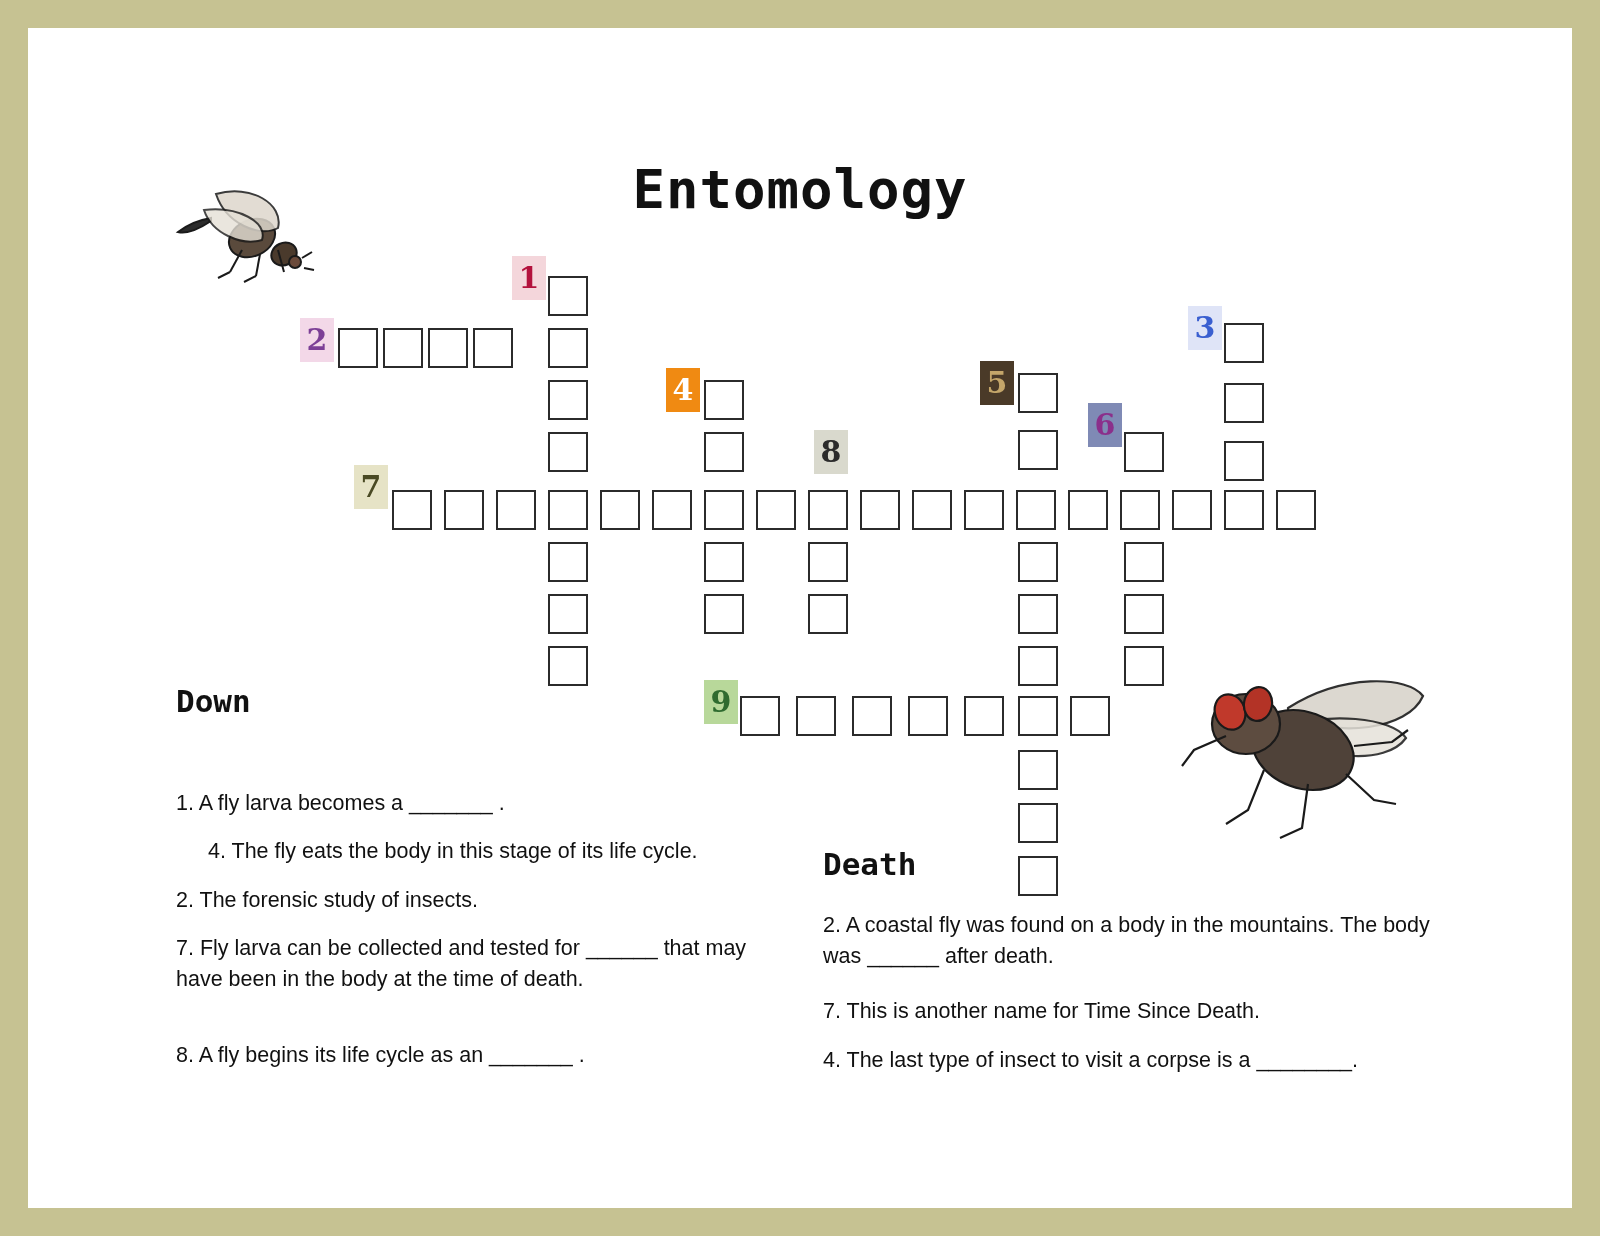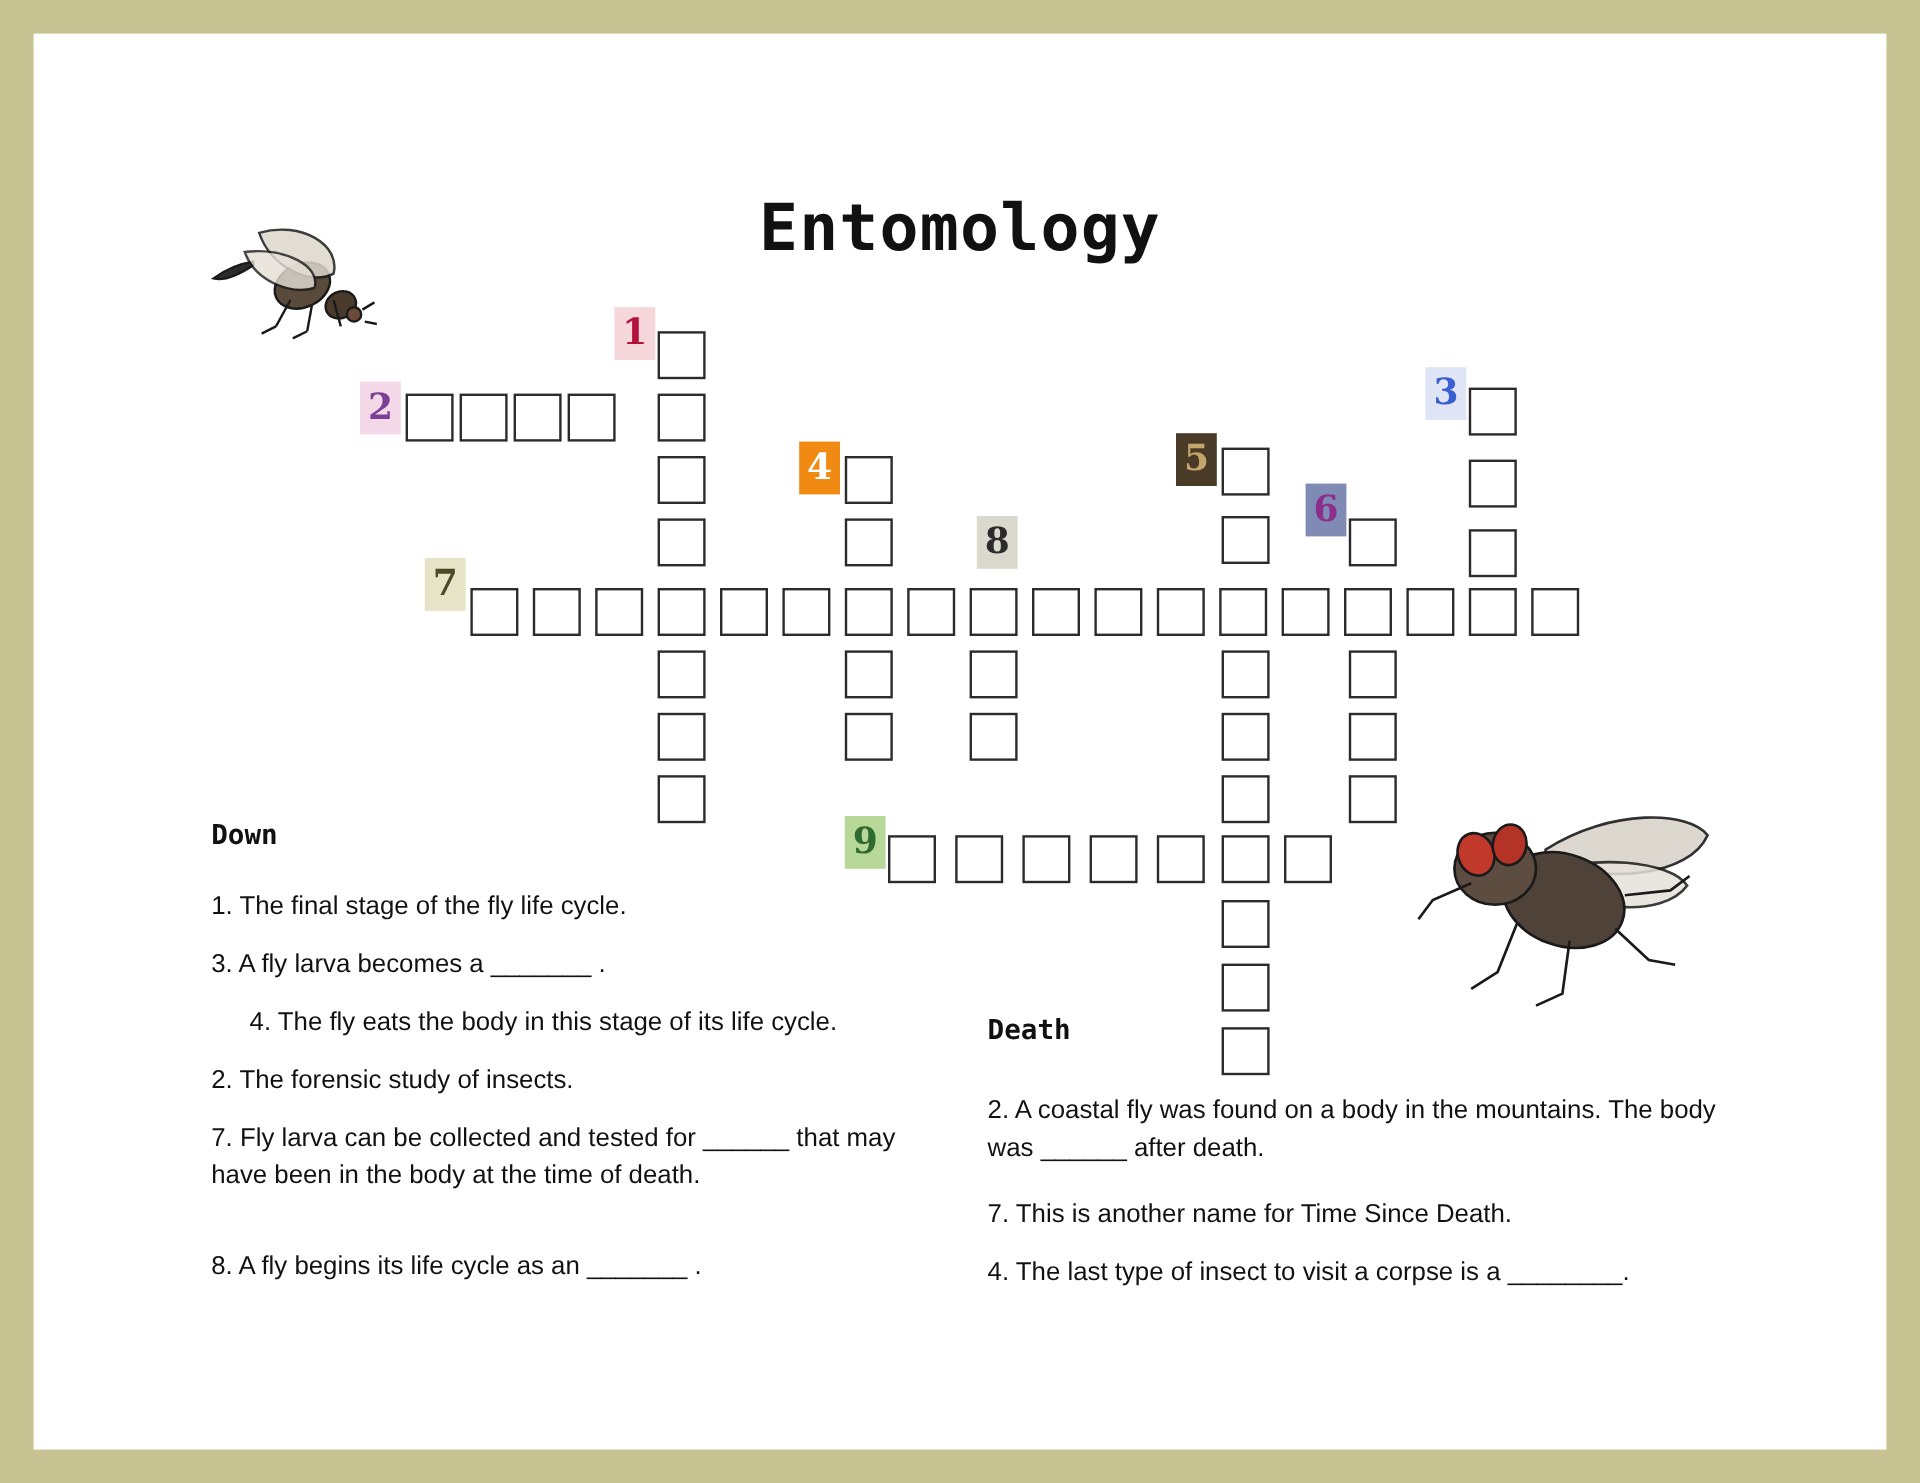--- a/index.html
+++ b/index.html
@@ -57,21 +57,21 @@
     font-weight: bold;
     font-size: 30px;
     line-height: 44px;
     text-align: center;
     box-sizing: border-box;
   }
   
   .clue-head {
     position: absolute;
     font-family: "DejaVu Sans Mono", monospace;
-    font-size: 23px;
+    font-size: 31px;
     font-weight: bold;
     color: #111;
   }
   .clue {
     position: absolute;
     font-family: "Liberation Sans", sans-serif;
     font-size: 21.5px;
     color: #111;
     line-height: 1.45;
   }
@@ -190,22 +190,21 @@
       <div class="num" style="left: 1160px; top: 278px; color: rgb(58, 95, 208); background: rgb(223, 228, 247);">3</div>
       <div class="num" style="left: 638px; top: 340px; color: rgb(255, 255, 255); background: rgb(240, 138, 18);">4</div>
       <div class="num" style="left: 952px; top: 333px; color: rgb(196, 166, 106); background: rgb(74, 58, 40);">5</div>
       <div class="num" style="left: 1060px; top: 375px; color: rgb(139, 47, 139); background: rgb(127, 138, 181);">6</div>
       <div class="num" style="left: 326px; top: 437px; color: rgb(74, 74, 36); background: rgb(230, 227, 198);">7</div>
       <div class="num" style="left: 786px; top: 402px; color: rgb(43, 43, 43); background: rgb(217, 217, 205);">8</div>
       <div class="num" style="left: 676px; top: 652px; color: rgb(47, 107, 47); background: rgb(184, 216, 154);">9</div>
     </div>
 
   <div class="clue-head down-col" style="top:655px;">Down</div>
-  <div class="clue down-col" style="top:712px;">1. The final stage of the  fly life cycle.</div>
-  <div class="clue down-col" style="top:760px;">3. A fly larva becomes a _______ .</div>
+  <div class="clue down-col" style="top:760px;">1. A fly larva becomes a _______ .</div>
   <div class="clue down-col" style="top:808px;margin-left:32px;">4. The fly eats the body in this stage of its life cycle.</div>
   <div class="clue down-col" style="top:857px;">2. The forensic study of insects.</div>
   <div class="clue down-col" style="top:905px; width:590px;">7. Fly larva can be collected and tested for ______ that may have been in the body at the time of death.</div>
   <div class="clue down-col" style="top:1012px;">8. A fly begins its life cycle as an _______ .</div>
 
   <div class="clue-head across-col" style="top:818px;">Death</div>
   <div class="clue across-col" style="top:882px; width:640px;">2. A coastal fly was found on a body in the mountains. The body was ______ after death.</div>
   <div class="clue across-col" style="top:968px;">7. This is another name for Time Since Death.</div>
   <div class="clue across-col" style="top:1017px;">4. The last type of insect to visit a corpse is a ________.</div>
 

